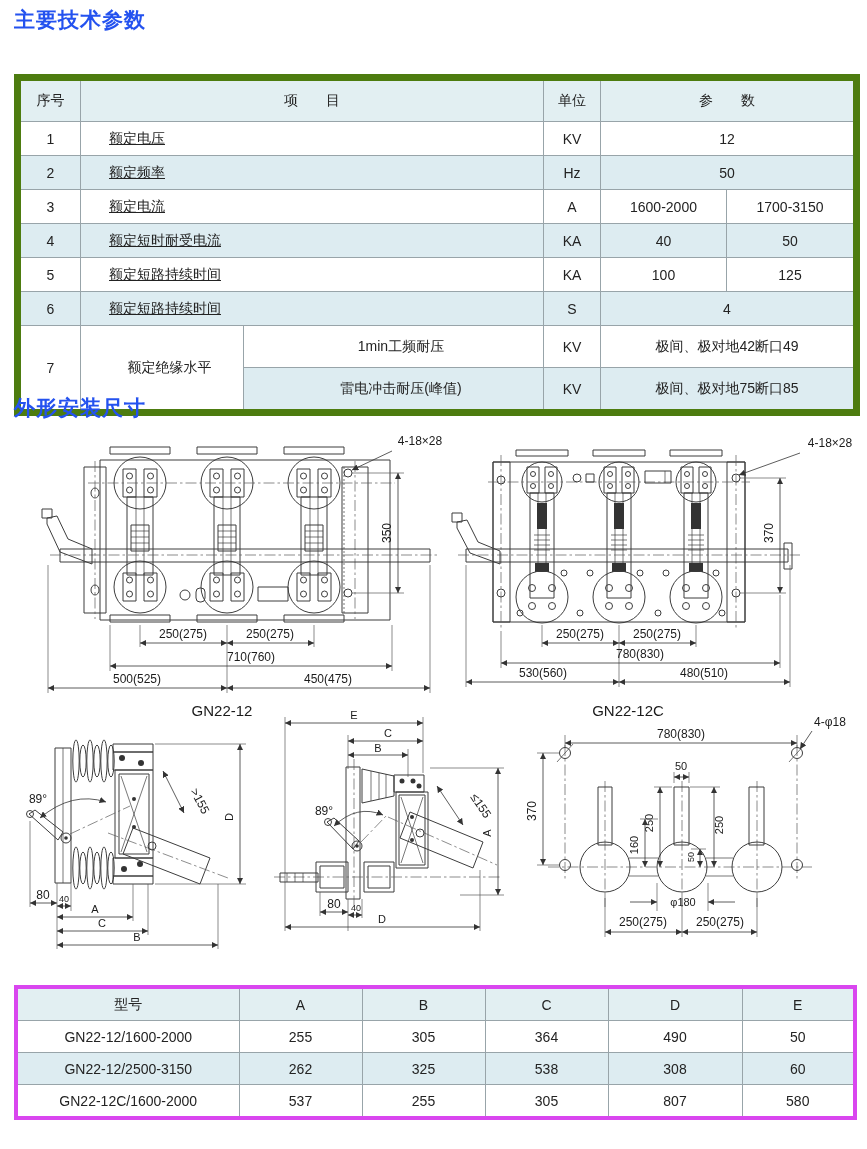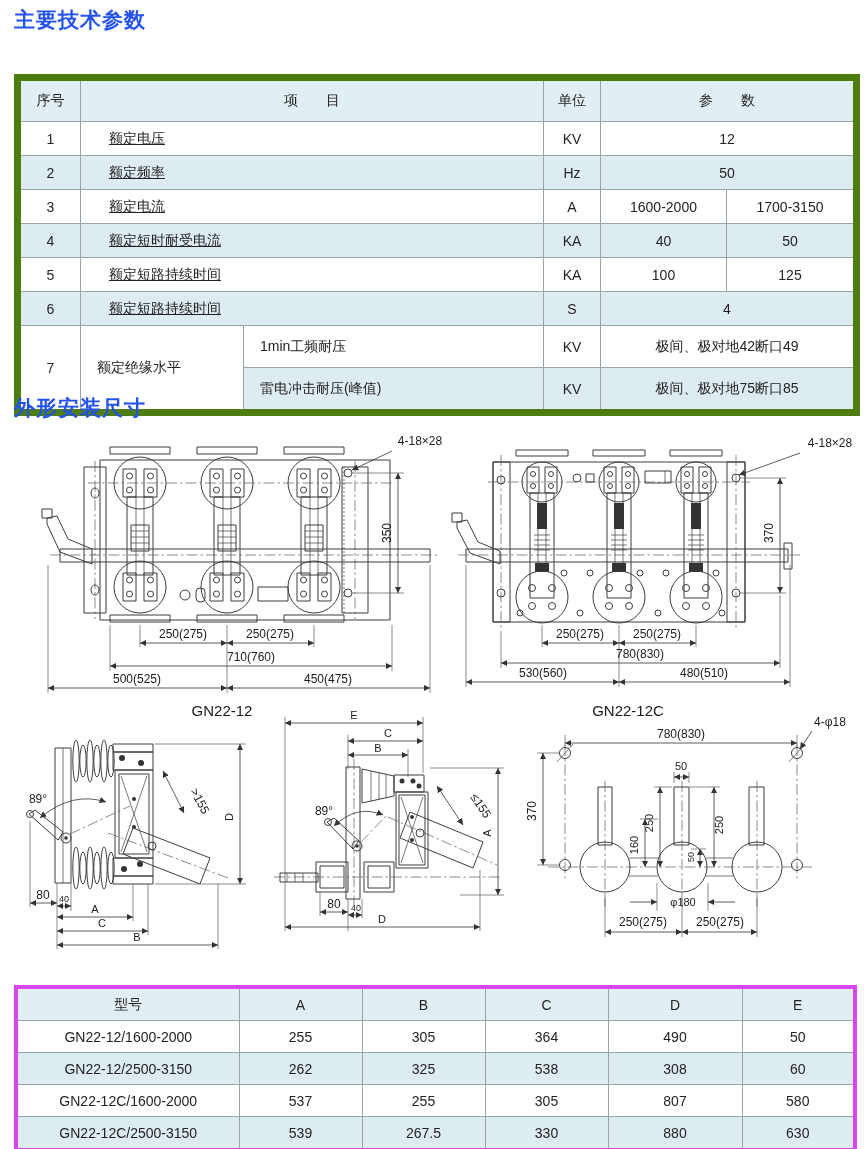--- a/index.html
+++ b/index.html
@@ -14,21 +14,21 @@
      overflow:hidden;white-space:nowrap;color:#232323;}
   #ptable{top:48px;width:839px;border:7px solid #4d7c0f;margin-top:26px;}
   #dtable{top:985px;width:839px;border:4px solid #d946ef;}
   .hdr td,.alt td{background:#e2eff2;}
   .alt2 td{background:#ddecf1;}
   #ptable tr.h40 td{height:38px;}
   #ptable tr.h33 td{height:31px;}
   #ptable tr.h41 td{height:39px;}
   #dtable tr td{height:29px;}
   .left{text-align:left;padding-left:28px;text-decoration:underline;}
-  .left2{text-align:left;padding-left:16px;}
+  .left2{text-align:center;padding-left:16px;}
 
   #dwg{position:absolute;left:0;top:425px;}
   #dwg *{vector-effect:non-scaling-stroke;}
   svg{fill:none;stroke:#3d3d3d;stroke-width:1;}
   svg text{fill:#1b1b1b;stroke:none;font-family:"Liberation Sans","DejaVu Sans",sans-serif;font-size:12px;}
   text.lab{font-size:15px;}
   text.t11{font-size:11px;}
   text.t9{font-size:9px;}
   .cl{stroke:#5a5a5a;stroke-width:.7;stroke-dasharray:11 3 2.5 3;}
   .dot{stroke-dasharray:2 2;stroke-width:.7;}
@@ -504,24 +504,16 @@
       <td>60</td>
     </tr>
     <tr>
       <td>GN22-12C/1600-2000</td>
       <td>537</td>
       <td>255</td>
       <td>305</td>
       <td>807</td>
       <td>580</td>
     </tr>
-    <tr class="alt2">
-      <td>GN22-12C/2500-3150</td>
-      <td>539</td>
-      <td>267.5</td>
-      <td>330</td>
-      <td>880</td>
-      <td>630</td>
-    </tr>
   </tbody>
     </table>
 
 </div>
 
 </body></html>

